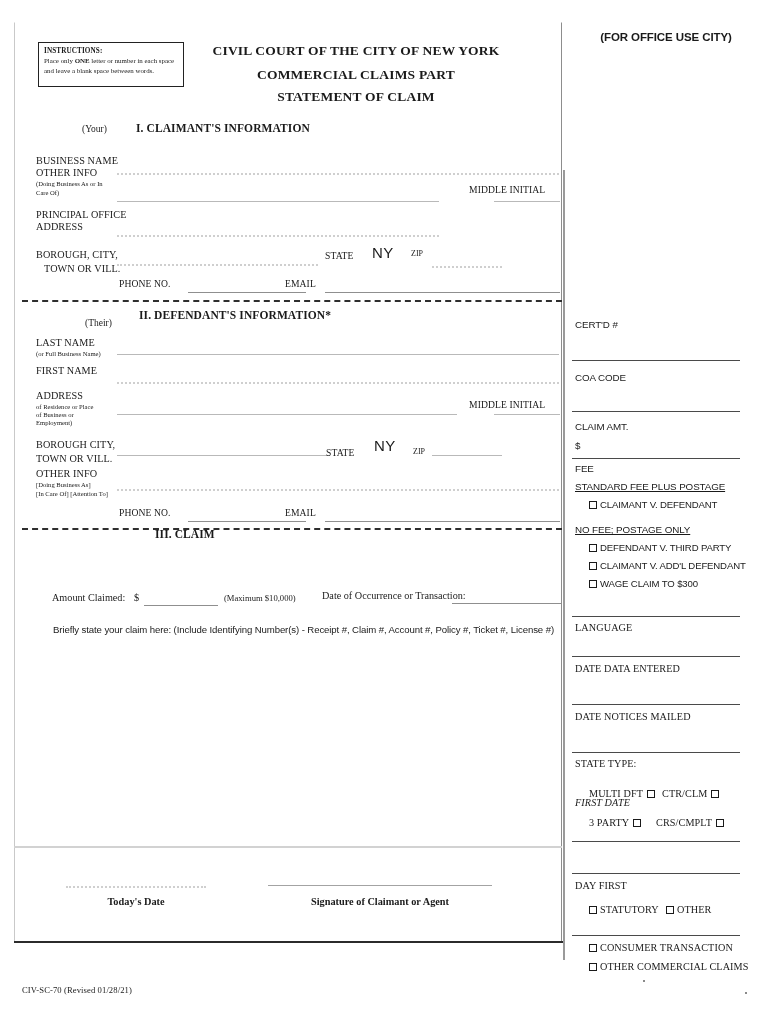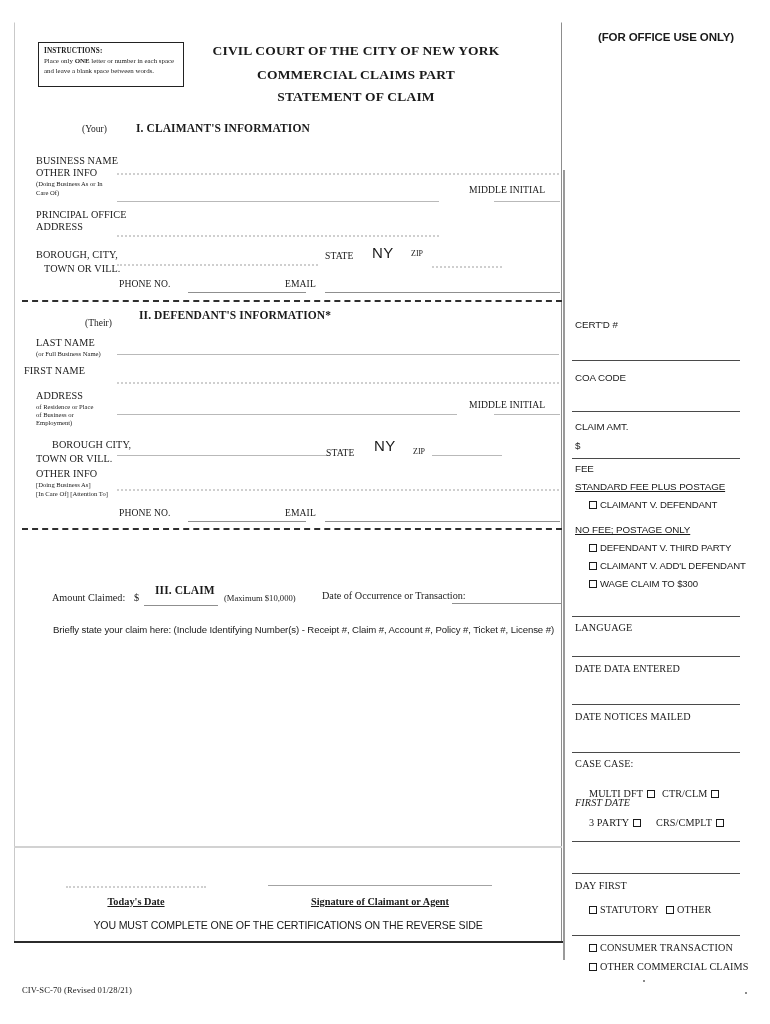--- a/index.html
+++ b/index.html
@@ -175,21 +175,20 @@
     position: absolute;
     font-size: 8.6px;
   }
 
   
   .sig-label {
     position: absolute;
     font-weight: bold;
     font-size: 10.3px;
     text-align: center;
-    text-decoration: underline;
   }
   #reverse-notice {
     position: absolute;
     left: 14px;
     top: 919px;
     width: 548px;
     text-align: center;
     font-family: "Liberation Sans", sans-serif;
     font-size: 10.6px;
     letter-spacing: -0.15px;
@@ -273,21 +272,21 @@
 
   <div id="instructions-box">
     <div class="ins-title">INSTRUCTIONS:</div>
     <div class="ins-body"><span>Place only </span><b>ONE</b><span> letter or number in each space</span></div>
     <div class="ins-body">and leave a blank space between words.</div>
   </div>
 
   <div class="title-line" id="title-1">CIVIL COURT OF THE CITY OF NEW YORK</div>
   <div class="title-line" id="title-2">COMMERCIAL CLAIMS PART</div>
   <div class="title-line" id="title-3">STATEMENT OF CLAIM</div>
-  <div id="office-use-only">(FOR OFFICE USE ONLY)</div>
+  <div id="office-use-only">(FOR OFFICE USE CITY)</div>
 
   <div class="paren-label" style="left:82px; top:124px;">(Your)</div>
   <div class="section-heading" style="left:136px; top:122px;">I.  CLAIMANT'S INFORMATION</div>
 
   <div class="flabel" style="left:36px; top:155px;">BUSINESS NAME</div>
   <div class="flabel" style="left:36px; top:167px;">OTHER INFO</div>
   <div class="flabel-sm" style="left:36px; top:180px;">(Doing Business As or In</div>
   <div class="flabel-sm" style="left:36px; top:189px;">Care Of)</div>
   <div class="flabel" style="left:36px; top:209px;">PRINCIPAL OFFICE</div>
   <div class="flabel" style="left:36px; top:221px;">ADDRESS</div>
@@ -310,26 +309,26 @@
   <div class="flabel-inline" style="left:119px; top:278px;">PHONE NO.</div>
   <div class="flabel-inline" style="left:285px; top:278px;">EMAIL</div>
 
   <div class="dash-sep" style="left:22px; top:300px; width:540px;"></div>
 
   <div class="paren-label" style="left:85px; top:318px;">(Their)</div>
   <div class="section-heading" style="left:139px; top:309px;">II.  DEFENDANT'S INFORMATION*</div>
 
   <div class="flabel" style="left:36px; top:337px;">LAST NAME</div>
   <div class="flabel-sm" style="left:36px; top:350px;">(or Full Business Name)</div>
-  <div class="flabel" style="left:24px; top:365px;">FIRST NAME</div>
+  <div class="flabel" style="left:36px; top:365px;">FIRST NAME</div>
   <div class="flabel" style="left:36px; top:390px;">ADDRESS</div>
   <div class="flabel-sm" style="left:36px; top:403px;">of Residence or Place</div>
   <div class="flabel-sm" style="left:36px; top:411px;">of Business or</div>
   <div class="flabel-sm" style="left:36px; top:419px;">Employment)</div>
-  <div class="flabel" style="left:36px; top:439px;margin-left:16px;">BOROUGH CITY,</div>
+  <div class="flabel" style="left:36px; top:439px;">BOROUGH CITY,</div>
   <div class="flabel" style="left:36px; top:453px;">TOWN OR VILL.</div>
   <div class="flabel" style="left:36px; top:468px;">OTHER INFO</div>
   <div class="flabel-sm" style="left:36px; top:481px;">[Doing Business As]</div>
   <div class="flabel-sm" style="left:36px; top:490px;">[In Care Of] [Attention To]</div>
 
   <div class="rule" style="left:117px; top:354px; width:442px;"></div>
   <div class="rule dotted" style="left:117px; top:382px; width:442px;"></div>
   <div class="rule" style="left:117px; top:414px; width:340px;"></div>
   <div class="rule" style="left:494px; top:414px; width:66px;"></div>
   <div class="rule" style="left:117px; top:455px; width:213px;"></div>
@@ -340,39 +339,38 @@
 
   <div class="flabel-inline" style="left:469px; top:399px;">MIDDLE INITIAL</div>
   <div class="flabel-inline" style="left:326px; top:447px;">STATE</div>
   <div class="ny-mark" style="left:374px; top:437px;">NY</div>
   <div class="tiny-label" style="left:413px; top:447px;">ZIP</div>
   <div class="flabel-inline" style="left:119px; top:507px;">PHONE NO.</div>
   <div class="flabel-inline" style="left:285px; top:507px;">EMAIL</div>
 
   <div class="dash-sep" style="left:22px; top:528px; width:540px;"></div>
 
-  <div class="section-heading" style="left:155px; top:584px;text-align:right;">III.  CLAIM</div>
+  <div class="section-heading" style="left:155px; top:528px;text-align:right;">III.  CLAIM</div>
 
   <div class="claim-serif" style="left:52px; top:592px;">Amount Claimed:</div>
   <div class="claim-serif" style="left:134px; top:592px;">$</div>
   <div class="rule dark" style="left:144px; top:605px; width:74px;"></div>
   <div class="claim-small" style="left:224px; top:593px;">(Maximum $10,000)</div>
   <div class="claim-serif" style="left:322px; top:590px;">Date of Occurrence or Transaction:</div>
   <div class="rule dark" style="left:452px; top:603px; width:109px;"></div>
 
   <div class="claim-text" style="left:53px; top:624px;">Briefly state your claim here: (Include Identifying Number(s) - Receipt #, Claim #, Account #, Policy #, Ticket #, License #)</div>
 
   <div class="abs" style="left:22px; top:640px; width:540px; height:205px;"></div>
 
   <div class="rule" style="left:14px; top:846px; width:548px; border-top:2px solid #d2d2d2;"></div>
   <div class="rule dotted" style="left:66px; top:886px; width:140px;"></div>
   <div class="rule" style="left:268px; top:885px; width:224px; border-top:1px solid #a3a3a3;"></div>
   <div class="sig-label" style="left:66px; top:896px; width:140px;">Today's Date</div>
   <div class="sig-label" style="left:268px; top:896px; width:224px;">Signature of Claimant or Agent</div>
-  <div id="reverse-notice">YOU MUST COMPLETE ONE OF THE CERTIFICATIONS ON THE REVERSE SIDE</div>
 
   <div id="form-number">CIV-SC-70 (Revised 01/28/21)</div>
 
   <div class="oc-label sans" style="top:319px;">CERT'D #</div>
   <div class="oc-rule" style="top:360px;"></div>
 
   <div class="oc-label sans" style="top:372px;">COA CODE</div>
   <div class="oc-rule" style="top:411px;"></div>
 
   <div class="oc-label sans" style="top:421px;">CLAIM AMT.</div>
@@ -393,21 +391,21 @@
   <div class="oc-rule" style="top:616px;"></div>
   <div class="oc-label" style="top:622px;">LANGUAGE</div>
   <div class="oc-rule" style="top:656px;"></div>
 
   <div class="oc-label" style="top:663px;">DATE DATA ENTERED</div>
   <div class="oc-rule" style="top:704px;"></div>
 
   <div class="oc-label" style="top:711px;">DATE NOTICES MAILED</div>
   <div class="oc-rule" style="top:752px;"></div>
 
-  <div class="oc-label" style="top:758px;">CASE CASE:</div>
+  <div class="oc-label" style="top:758px;">STATE TYPE:</div>
 
   <div class="casetype-cell" style="left:589px; top:788px;"><span>MULTI DFT</span><span class="cb after"></span></div>
   <div class="casetype-cell" style="left:662px; top:788px;"><span>CTR/CLM</span><span class="cb after"></span></div>
   <div class="casetype-cell" style="left:589px; top:817px;"><span>3 PARTY</span><span class="cb after"></span></div>
   <div class="casetype-cell" style="left:656px; top:817px;"><span>CRS/CMPLT</span><span class="cb after"></span></div>
 
   <div class="oc-rule" style="top:841px;"></div>
   <div class="oc-label" style="top:797px;font-style:italic;">FIRST DATE</div>
   <div class="oc-rule" style="top:873px;"></div>
 

